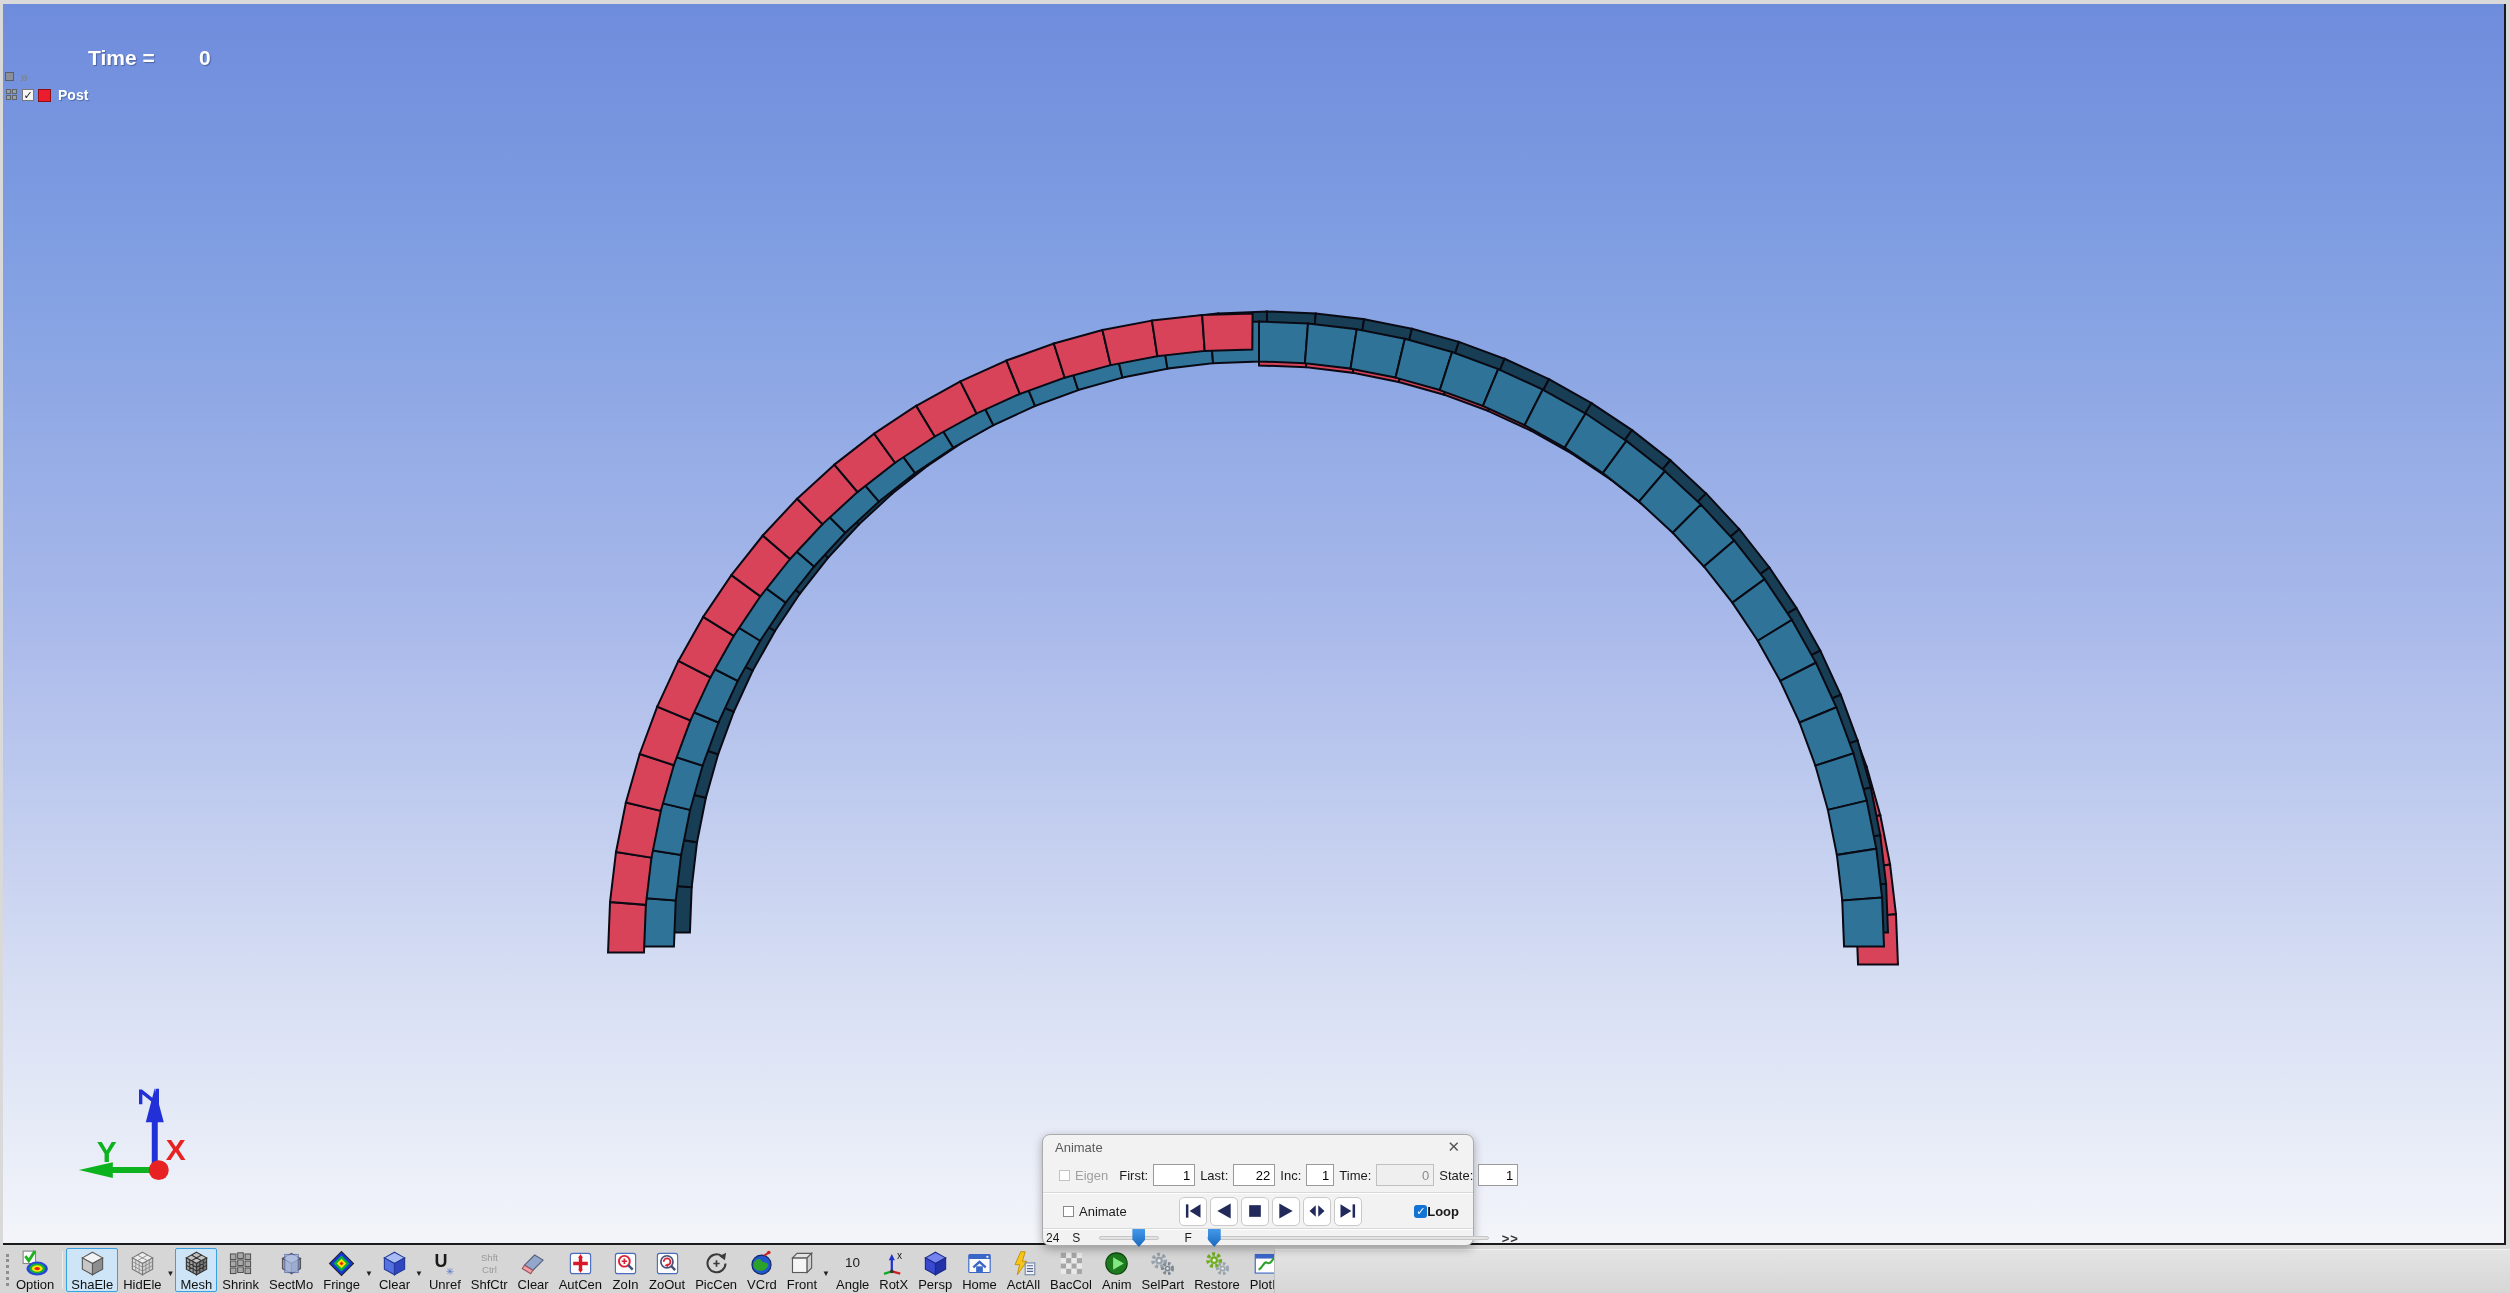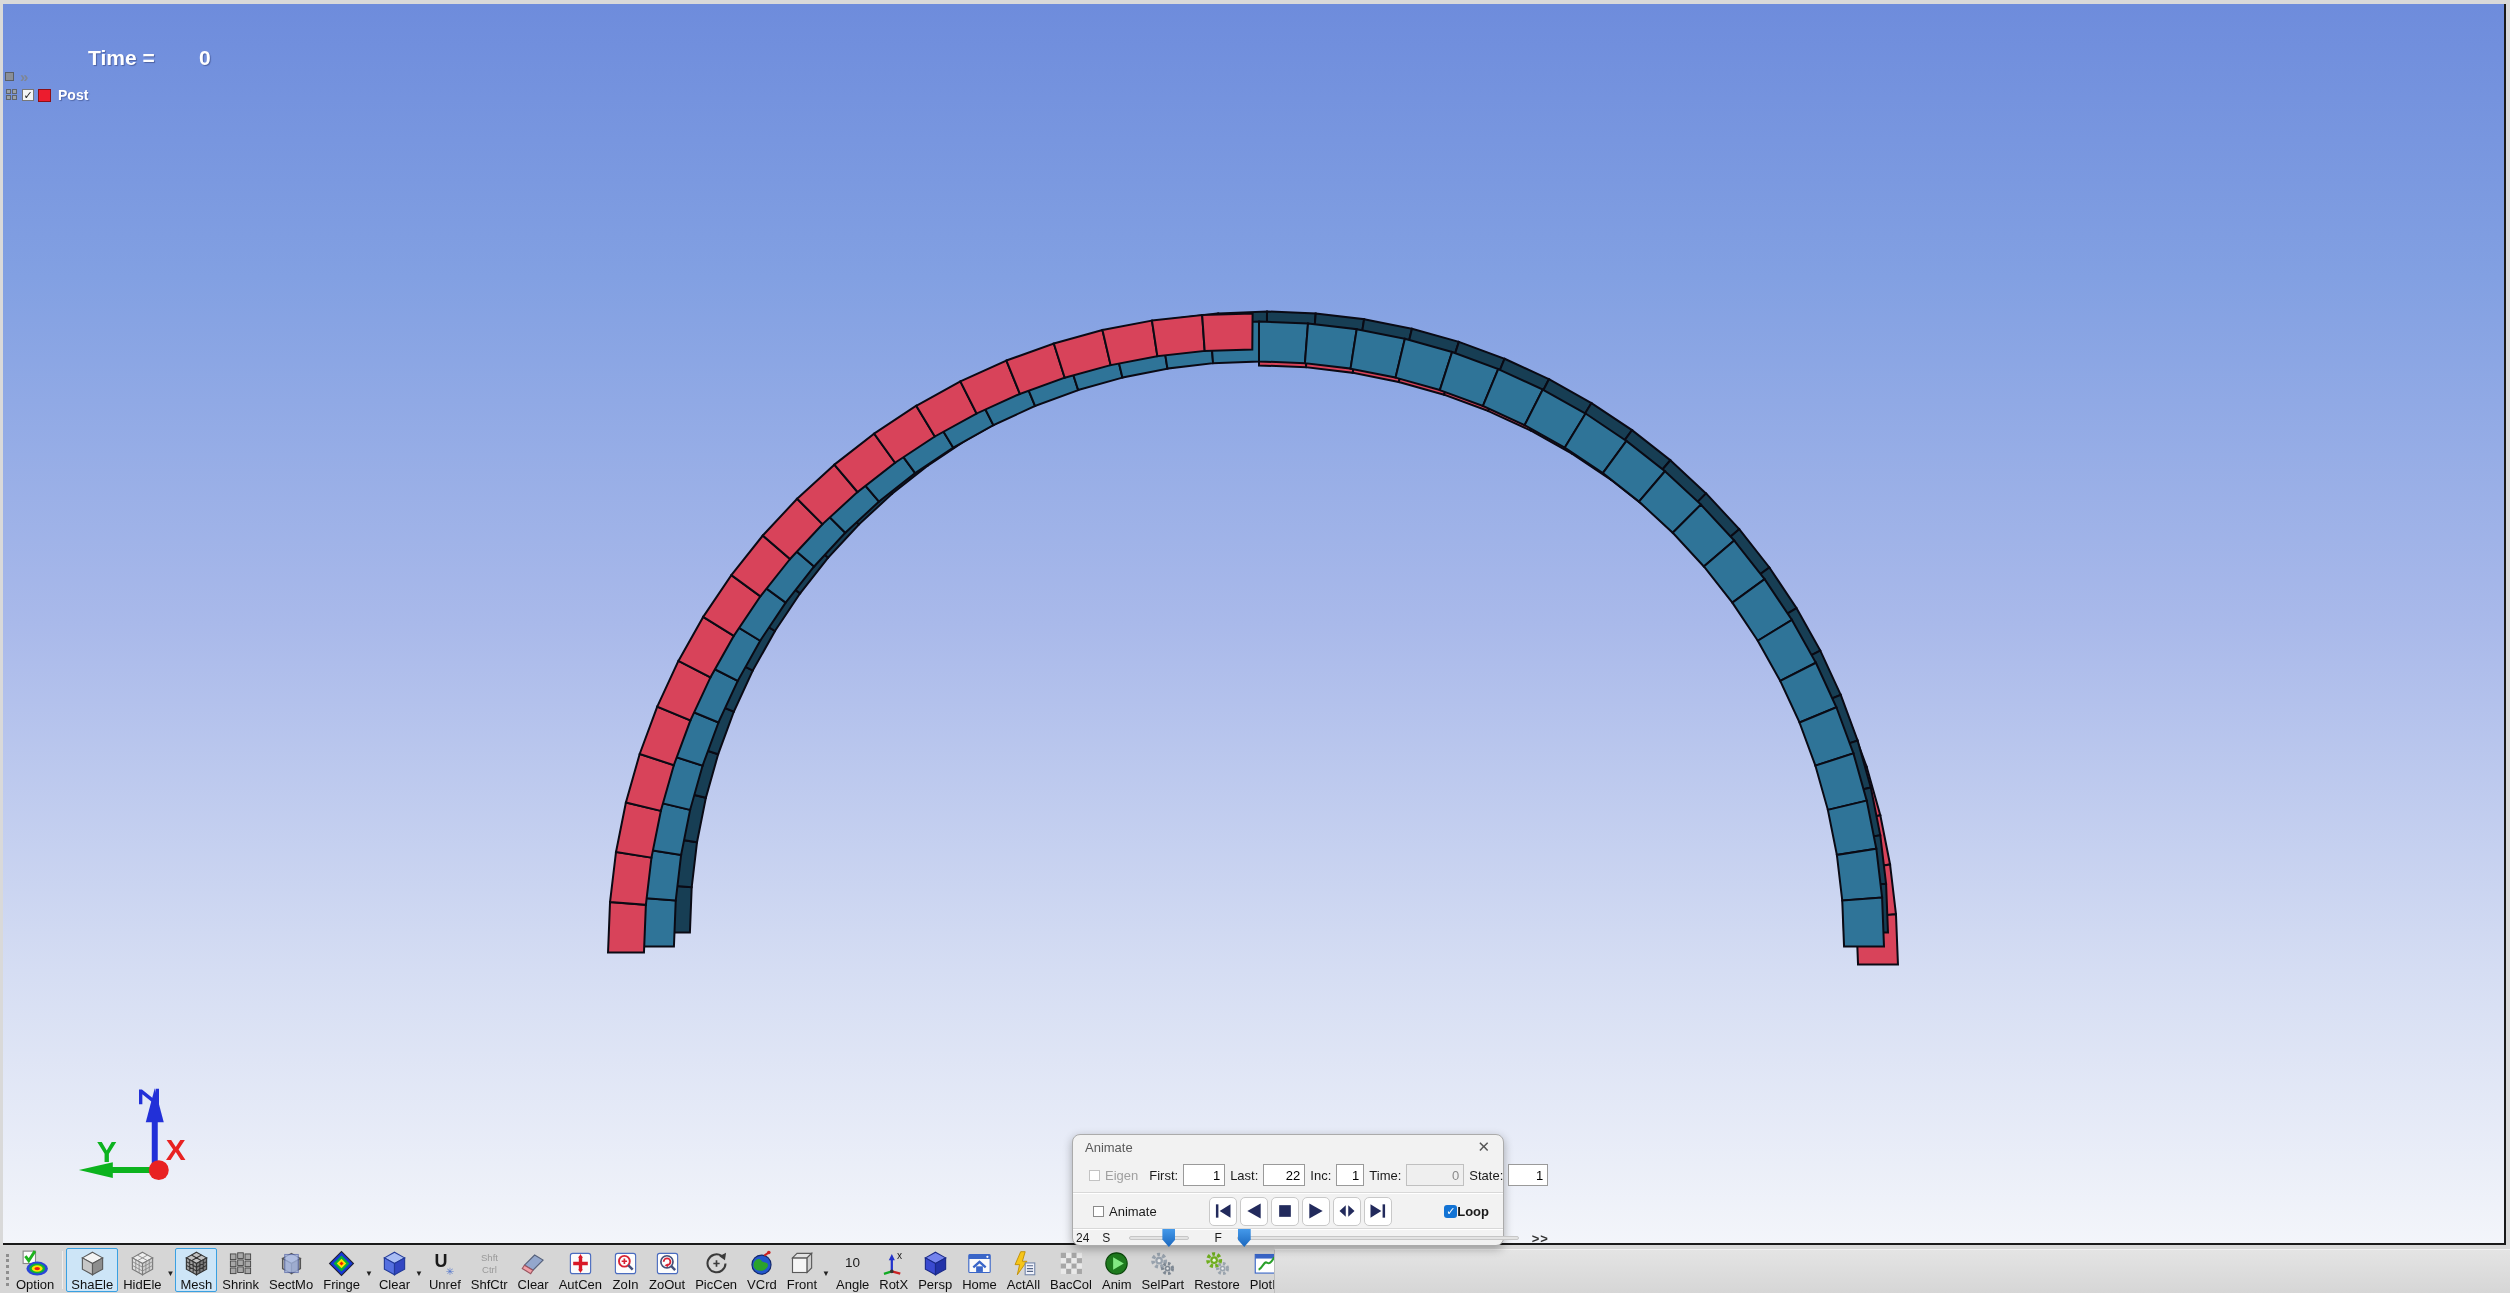--- a/index.html
+++ b/index.html
@@ -26,21 +26,21 @@
   #legend-expander .chev { color:#7e8694; font-size:15px; font-weight:bold; line-height:9px; }
   #legend-row { position:absolute; left:3px; top:83px; display:flex; align-items:center; gap:4px; }
   #legend-row .grid-ic { width:12px; height:12px; display:grid; grid-template-columns:5px 5px; grid-template-rows:5px 5px; gap:1px; }
   #legend-row .grid-ic span { background:#9aa0a8; border:1px solid #5f646b; }
   #legend-row .cb { width:12px; height:12px; background:#f5f5f5; border:1px solid #777; color:#222; font-size:11px; line-height:11px; text-align:center; }
   #legend-row .swatch { width:13px; height:13px; border:1px solid #8d0f16; }
   #legend-row .lbl { color:#fff; font-size:14px; font-weight:bold; margin-left:3px; text-shadow:1px 1px 1px rgba(30,40,90,.4); }
 
   
   #animDlg {
-    position:absolute; left:1072px; top:1134px; width:432px; height:112px;
+    position:absolute; left:1042px; top:1134px; width:432px; height:112px;
     background:#f2f2f2; border:1px solid #ababab; border-radius:8px;
     box-shadow:0 3px 10px rgba(0,0,0,.3); z-index:6; font-size:13px; color:#1a1a1a;
   }
   #animDlg .ttl { position:absolute; left:12px; top:5px; color:#5a5a5a; font-size:13px; }
   #animDlg .close { position:absolute; right:10px; top:3px; color:#555; font-size:15px; cursor:default; padding:0 3px; }
   .dlg-row1 { position:absolute; left:0; top:24px; width:100%; height:32px; display:flex; align-items:center; padding:0 8px 0 16px; gap:5px; }
   .dlg-sep { position:absolute; left:0; width:100%; height:0; border-top:1px solid #d8d8d8; border-bottom:1px solid #fff; }
   .dlg-row2 { position:absolute; left:0; top:58px; width:100%; height:36px; display:flex; align-items:center; padding:0 14px 0 20px; }
   .dlg-row3 { position:absolute; left:0; top:95px; width:100%; height:16px; display:flex; align-items:center; padding:0 10px 0 3px; gap:13px; font-size:12px; }
   .cb-box { width:11px; height:11px; background:#fff; border:1px solid #8a8a8a; display:inline-block; flex:none; }

